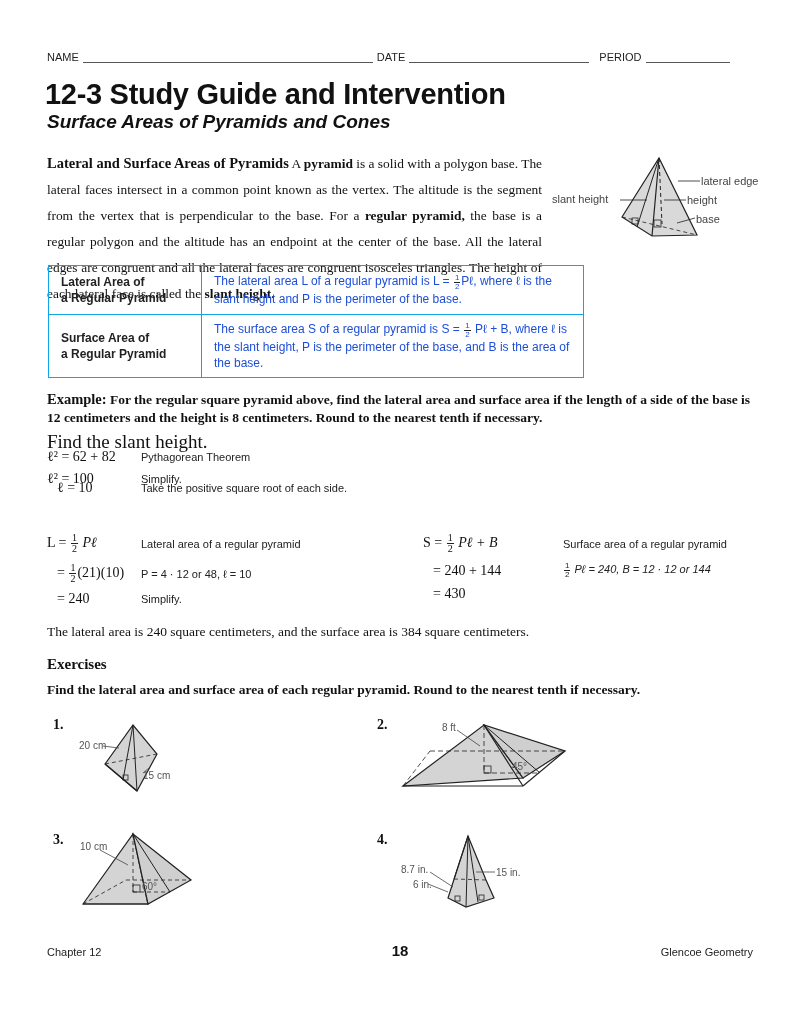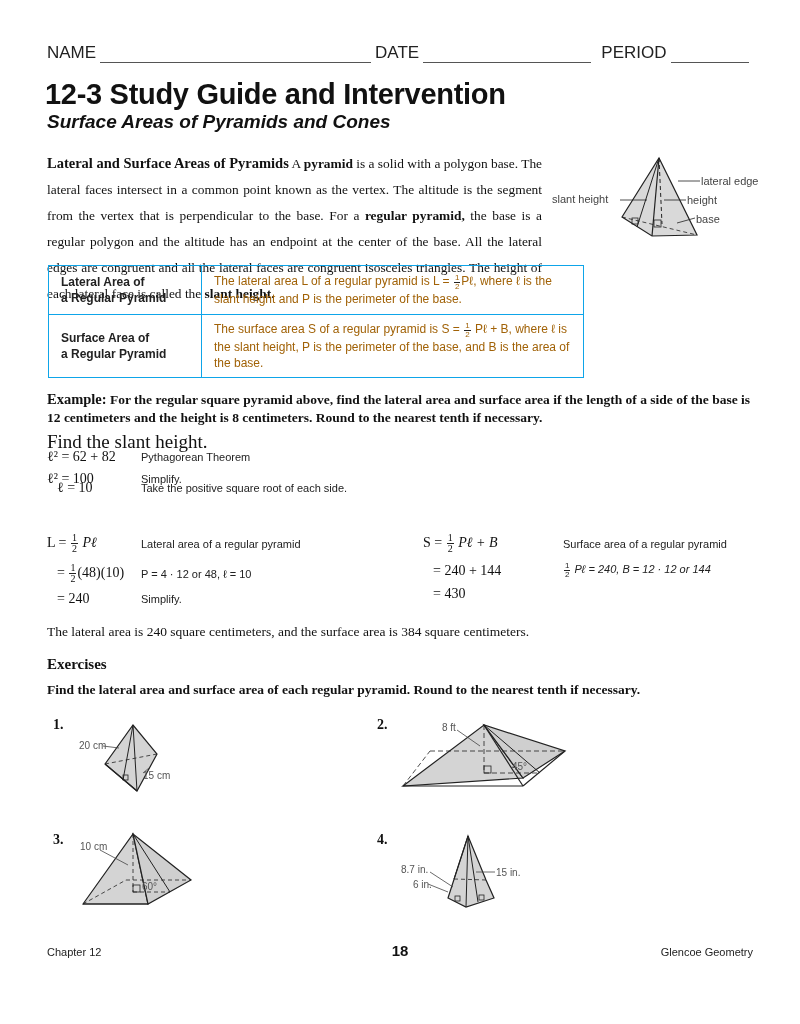--- a/index.html
+++ b/index.html
@@ -2,37 +2,37 @@
 <html><head>
 <meta charset="utf-8">
 <style>
   html, body { margin: 0; padding: 0; background: #ffffff; }
   body { width: 800px; height: 1024px; position: relative; overflow: hidden; color: #111; }
   .sans { font-family: "Liberation Sans", sans-serif; }
   .serif { font-family: "Liberation Serif", serif; }
   .abs { position: absolute; }
 
   
-  .hdr { top: 47px; left: 47px; width: 706px; height: 16px; font-size: 17px; display: flex; align-items: flex-end; color:#222; }
+  .hdr { top: 47px; left: 47px; width: 706px; height: 16px; font-size: 11px; display: flex; align-items: flex-end; color:#222; }
   .hdr .blank { border-bottom: 1px solid #555; height: 12px; margin: 0 4px; }
 
   .title { top: 78px; left: 45px; font-size: 29px; font-weight: bold; letter-spacing: -0.3px; }
   .subtitle { top: 111px; left: 47px; font-size: 19px; font-weight: bold; font-style: italic; }
 
   .intro { top: 150px; left: 47px; width: 495px; font-size: 13.4px; line-height: 26px; text-align: justify; }
   .intro b { font-weight: bold; }
   .intro .lead { font-size: 14.5px; }
 
   .fig-main { top: 148px; left: 552px; width: 210px; height: 100px; }
 
   
   table.defs { position: absolute; top: 265px; left: 48px; width: 536px; border-collapse: collapse; font-size: 12px; }
   table.defs td { border: 1px solid #0ea5e9; vertical-align: middle; padding: 5px 12px; line-height: 16px; }
   table.defs td.term { width: 128px; font-weight: bold; color:#222; }
-  table.defs td.desc { color:#a16207; }
+  table.defs td.desc { color:#1d4ed8; }
   .frac { display: inline-block; vertical-align: middle; text-align: center; font-size: 8px; line-height: 8px; margin: 0 1px; }
   .frac span { display: block; }
   .frac .num { border-bottom: 1px solid #222; padding: 0 1px; }
   .serif-frac { font-size: 10px; line-height: 10px; }
 
   .example { top: 390px; left: 47px; width: 715px; font-size: 13.5px; line-height: 18px; font-weight: bold; }
   .example .lbl { font-size: 14.5px; }
 
   .find { top: 431px; left: 47px; font-size: 19px; }
   .row { position: absolute; display: flex; align-items: center; }
@@ -129,21 +129,21 @@
 <div class="row" style="top:480px;left:47px">
   <span class="math" style="padding-left:10px;width:84px">ℓ = 10</span>
   <span class="note">Take the positive square root of each side.</span>
 </div>
 
 <div class="row" style="top:533px;left:47px">
   <span class="math"><span>L = </span><span class="frac serif-frac"><span class="num">1</span><span>2</span></span><i> Pℓ</i></span>
   <span class="note">Lateral area of a regular pyramid</span>
 </div>
 <div class="row" style="top:563px;left:47px">
-  <span class="math" style="padding-left:10px;width:84px"><span>= </span><span class="frac serif-frac"><span class="num">1</span><span>2</span></span><span>(48)(10)</span></span>
+  <span class="math" style="padding-left:10px;width:84px"><span>= </span><span class="frac serif-frac"><span class="num">1</span><span>2</span></span><span>(21)(10)</span></span>
   <span class="note">P = 4 · 12 or 48, ℓ = 10</span>
 </div>
 <div class="row" style="top:591px;left:47px">
   <span class="math" style="padding-left:10px;width:84px">= 240</span>
   <span class="note">Simplify.</span>
 </div>
 
 <div class="row" style="top:533px;left:423px">
   <span class="math math-w"><span>S = </span><span class="frac serif-frac"><span class="num">1</span><span>2</span></span><i> Pℓ + B</i></span>
   <span class="note">Surface area of a regular pyramid</span>

